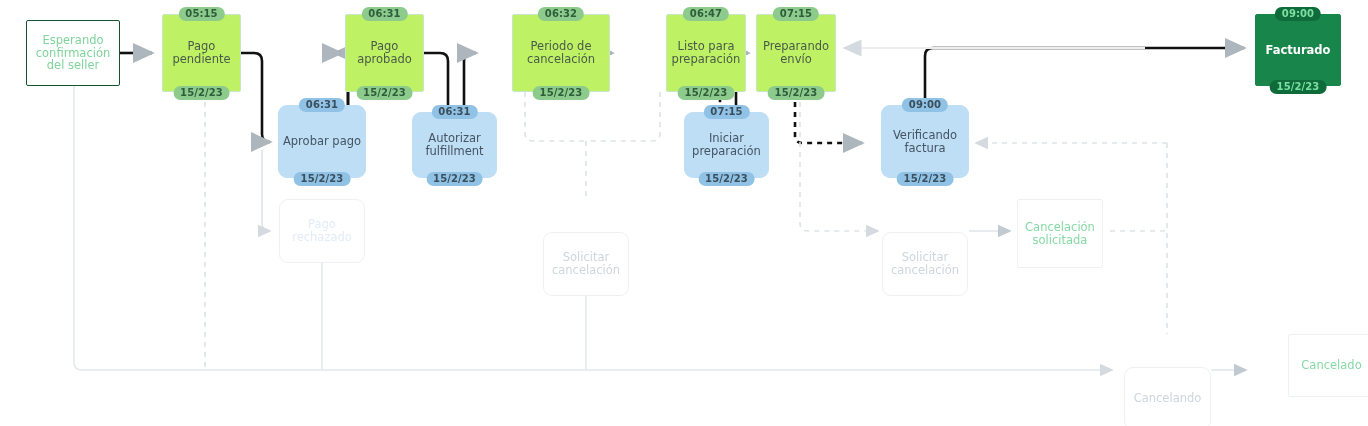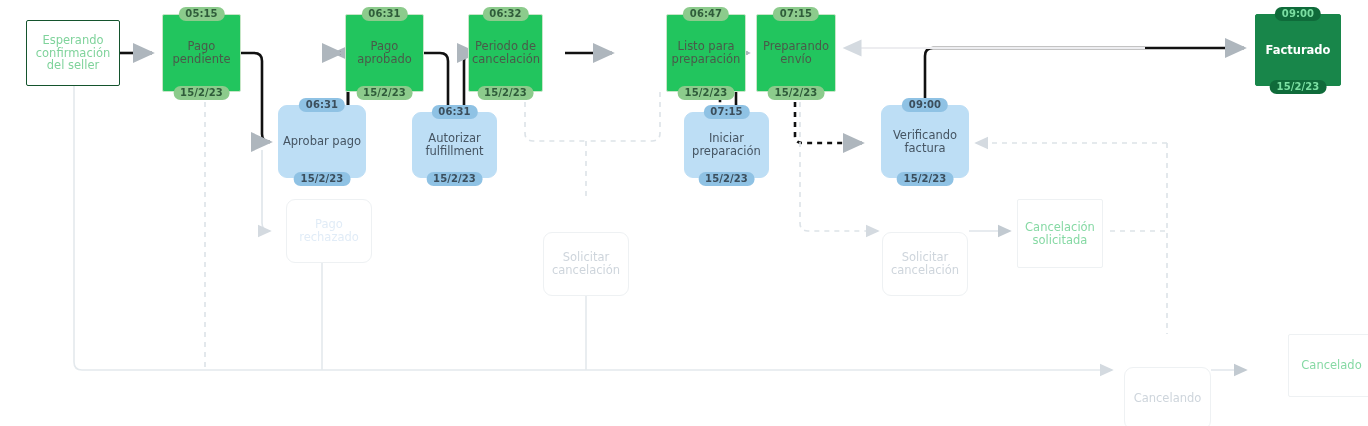--- a/index.html
+++ b/index.html
@@ -25,21 +25,21 @@
   
   .sq{border-radius:2px;}
   
   .rnd{border-radius:9px;}
 
   
   .v-start{
     background:#ffffff;border:1px solid #14532d;color:#7fd39b;
   }
   .v-green{
-    background:#22c55e;border:1px solid #c7e6c7;color:#4a5a4a;
+    background:#bef264;border:1px solid #c7e6c7;color:#4a5a4a;
   }
   .v-blue{
     background:#bddef5;border:1px solid #bddef5;color:#455462;
   }
   .v-final{
     background:#18864a;border:1px solid #18864a;color:#ffffff;font-weight:bold;
   }
   .v-idle{
     background:#ffffff;border:1px solid #eef1f3;color:#ced5dc;margin-top:33px;
   }
@@ -153,37 +153,37 @@
     <span class="label">Pago pendiente</span>
     <span class="badge bot badge-green">15/2/23</span>
   </div>
 
   <div class="node rnd v-blue" style="left:278px;top:105px;width:88px;height:73px;">
     <span class="badge top badge-blue">06:31</span>
     <span class="label">Aprobar pago</span>
     <span class="badge bot badge-blue">15/2/23</span>
   </div>
 
-  <div class="node rnd v-idle-blue" style="left:286px;top:199px;width:86px;height:64px;">
+  <div class="node rnd v-idle-blue" style="left:279px;top:199px;width:86px;height:64px;">
     <span class="label">Pago rechazado</span>
   </div>
 
   <div class="node sq v-green" style="left:345px;top:14px;width:79px;height:78px;">
     <span class="badge top badge-green">06:31</span>
     <span class="label">Pago aprobado</span>
     <span class="badge bot badge-green">15/2/23</span>
   </div>
 
   <div class="node rnd v-blue" style="left:412px;top:112px;width:85px;height:66px;">
     <span class="badge top badge-blue">06:31</span>
     <span class="label">Autorizar fulfillment</span>
     <span class="badge bot badge-blue">15/2/23</span>
   </div>
 
-  <div class="node sq v-green" style="left:468px;top:14px;width:75px;height:78px;">
+  <div class="node sq v-green" style="left:512px;top:14px;width:98px;height:78px;">
     <span class="badge top badge-green">06:32</span>
     <span class="label">Periodo de cancelación</span>
     <span class="badge bot badge-green">15/2/23</span>
   </div>
 
   <div class="node rnd v-idle" style="left:543px;top:199px;width:86px;height:64px;">
     <span class="label">Solicitar cancelación</span>
   </div>
 
   <div class="node sq v-green" style="left:621px;top:14px;width:80px;height:78px;margin-left:45px;">

